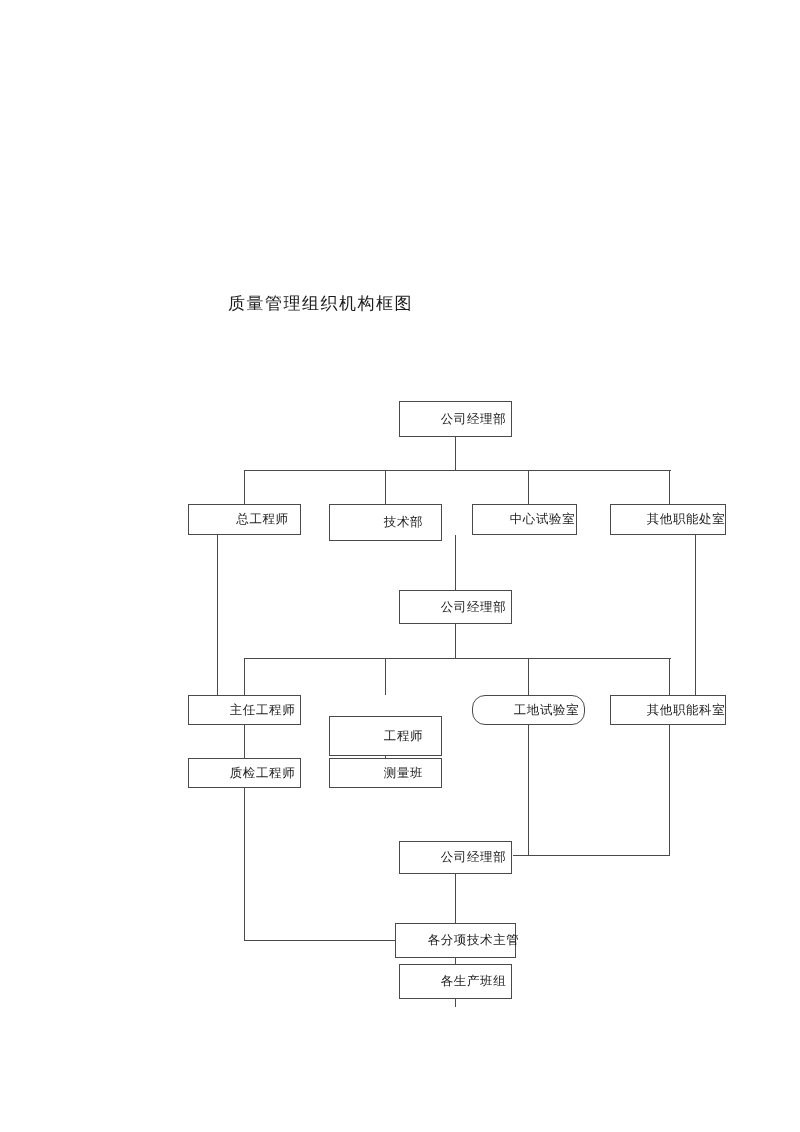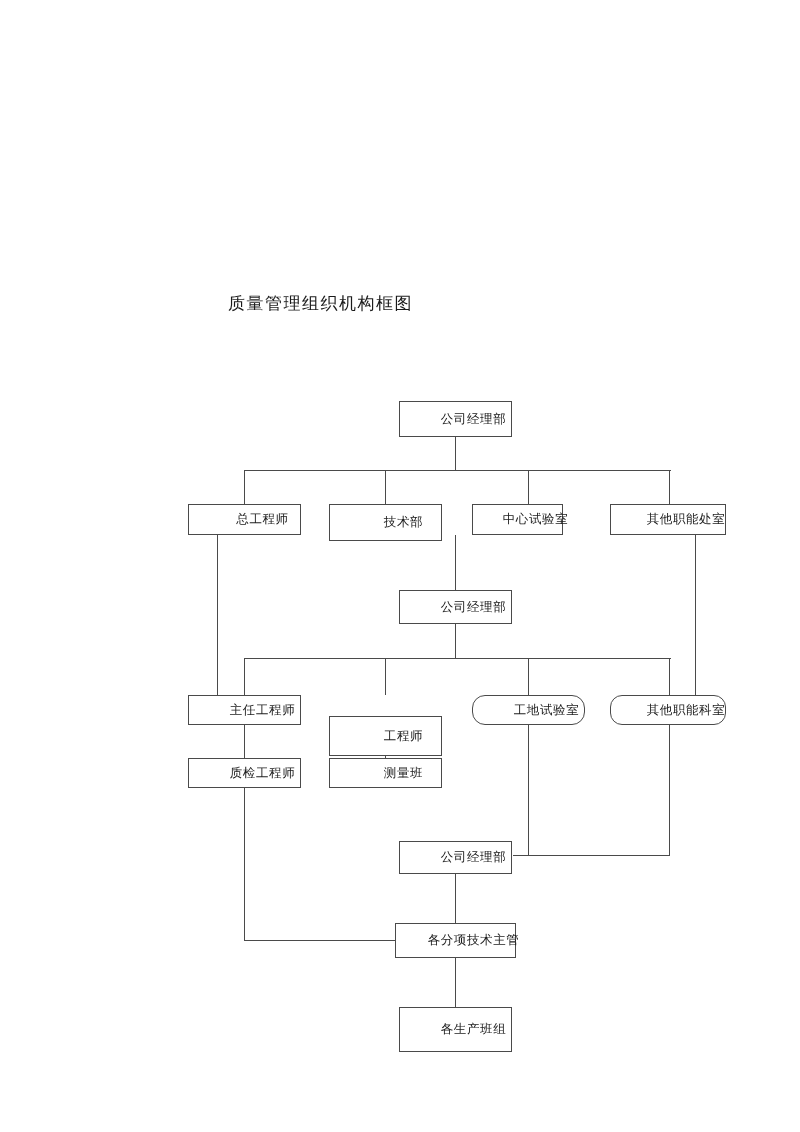--- a/index.html
+++ b/index.html
@@ -88,32 +88,32 @@
 
   <div class="conn v" style="left:212px; top:788px; height:153px;"></div>
   <div class="conn h" style="left:212px; top:940px; width:152px;"></div>
 
   <div class="conn v" style="left:423px; top:958px; height:49px;"></div>
 
   <div class="node" style="left:367px; top:401px; width:113px; height:36px;">公司经理部</div>
 
   <div class="node" style="left:156px; top:504px; width:113px; height:31px;">总工程师</div>
   <div class="node" style="left:297px; top:504px; width:113px; height:37px;">技术部</div>
-  <div class="node" style="left:440px; top:504px; width:91px; height:31px;">中心试验室</div>
+  <div class="node" style="left:440px; top:504px; width:105px; height:31px;">中心试验室</div>
   <div class="node" style="left:578px; top:504px; width:116px; height:31px;">其他职能处室</div>
 
   <div class="node" style="left:367px; top:590px; width:113px; height:34px;">公司经理部</div>
 
   <div class="node" style="left:156px; top:695px; width:113px; height:30px;">主任工程师</div>
   <div class="node" style="left:297px; top:716px; width:113px; height:40px;">工程师</div>
   <div class="node" style="left:440px; top:695px; width:113px; height:30px;border-radius:13px;">工地试验室</div>
-  <div class="node" style="left:578px; top:695px; width:116px; height:30px;border-radius:12px;">其他职能科室</div>
+  <div class="node" style="left:578px; top:695px; width:116px; height:30px;">其他职能科室</div>
 
   <div class="node" style="left:156px; top:758px; width:113px; height:30px;">质检工程师</div>
   <div class="node" style="left:297px; top:758px; width:113px; height:30px;">测量班</div>
 
   <div class="node" style="left:367px; top:841px; width:113px; height:33px;">公司经理部</div>
 
   <div class="node" style="left:363px; top:923px; width:121px; height:35px;">各分项技术主管</div>
 
-  <div class="node" style="left:367px; top:1007px; width:113px; height:45px;">各生产班组</div>
+  <div class="node" style="left:367px; top:964px; width:113px; height:35px;">各生产班组</div>
 
 </div>
 
 </body></html>

